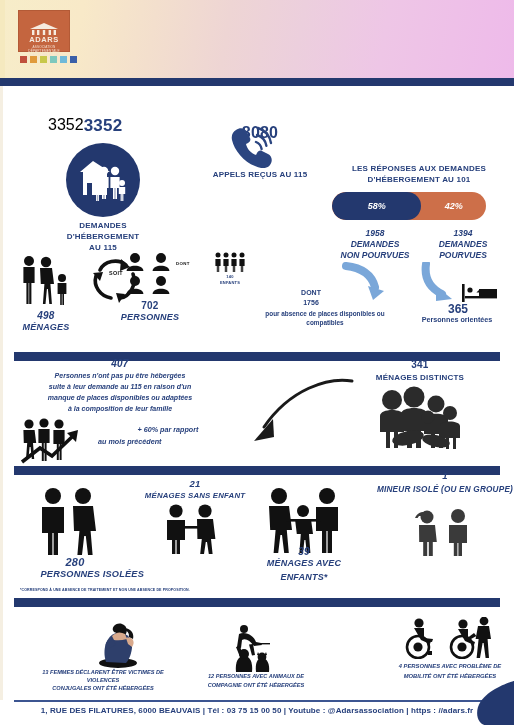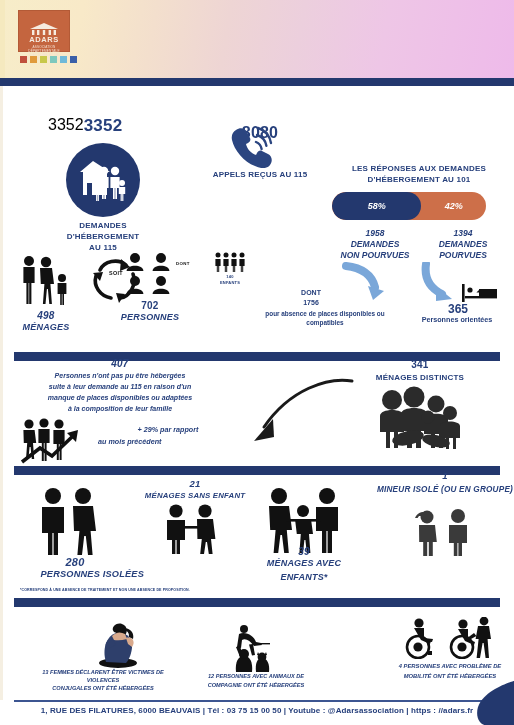--- a/index.html
+++ b/index.html
@@ -357,21 +357,21 @@
           <path d="M5.4 12 h11.2 l1.6 13 h-3.2 l1.2 16 h-2.4 l-1.2-12 h-1 l-1.2 12 h-2.4 l1.2-16 h-3.4 z"></path>
         <circle cx="26" cy="5" r="4.6"></circle>
           <path d="M20.4 11 h11.2 v14 h-3 v18 h-2 v-18 h-0.8 v18 h-2 v-18 h-3.4 z"></path>
         <circle cx="41" cy="6" r="4.6"></circle>
           <path d="M35.4 12 h11.2 v14 h-3 v16 h-2 v-16 h-0.8 v16 h-2 v-16 h-3.4 z"></path>
       </g>
       <path d="M4 44 L22 30 L34 38 L56 17" stroke="#111111" stroke-width="3.6" fill="none"></path>
       <polygon points="49,15 60,12 58,24" fill="#111111"></polygon>
     </svg>
   </div>
-  <div class="abs bodyital" style="left:98px; top:424px; width:140px; font-size:7.2px; text-align:center;">+ 29% par rapport</div>
+  <div class="abs bodyital" style="left:98px; top:424px; width:140px; font-size:7.2px; text-align:center;">+ 60% par rapport</div>
   <div class="abs bodyital" style="left:98px; top:436px; width:140px; font-size:7.2px; text-align:left;font-style:italic;">au mois précédent</div>
 
   <div class="abs" style="left:228px; top:375px;">
     <svg width="130" height="80" viewBox="0 0 130 80">
       <path d="M124 6 C 100 2, 62 14, 36 52" stroke="#1a1a1a" stroke-width="3" fill="none" stroke-linecap="round"></path>
       <polygon points="26,66 45,44 46,62" fill="#1a1a1a"></polygon>
     </svg>
   </div>
 
   <div class="abs bignum" style="left:360px; top:359px; width:120px; font-size:10px;">341</div>

